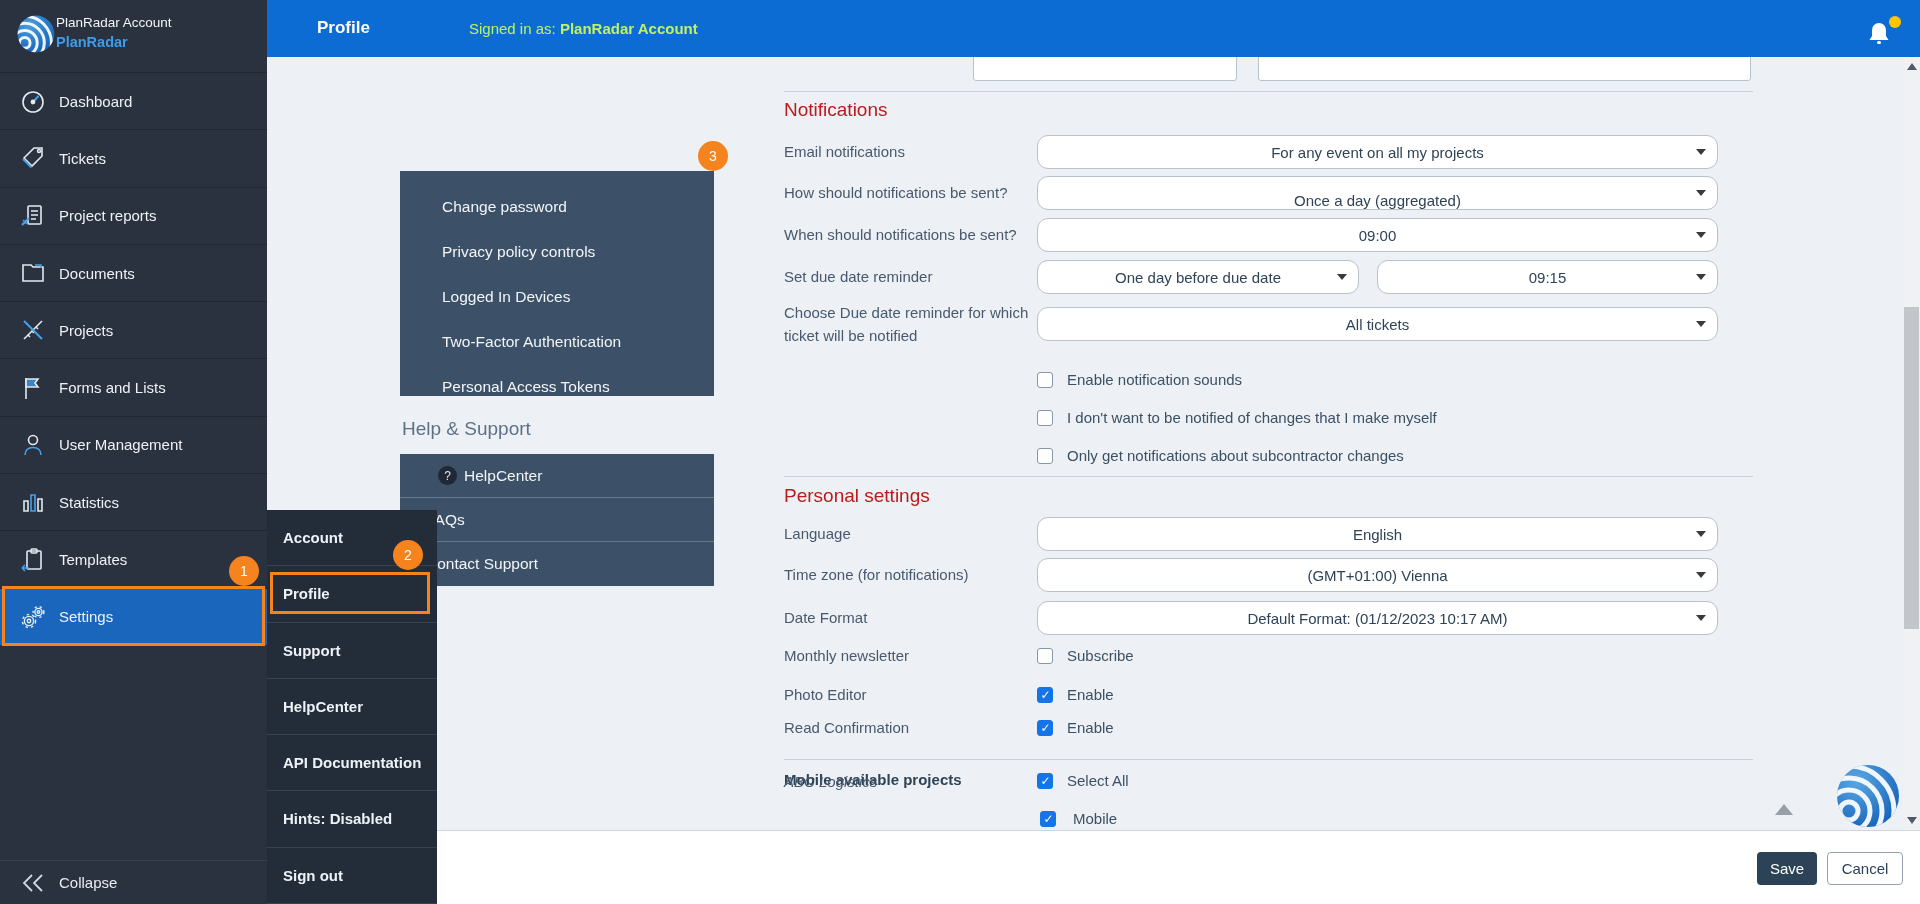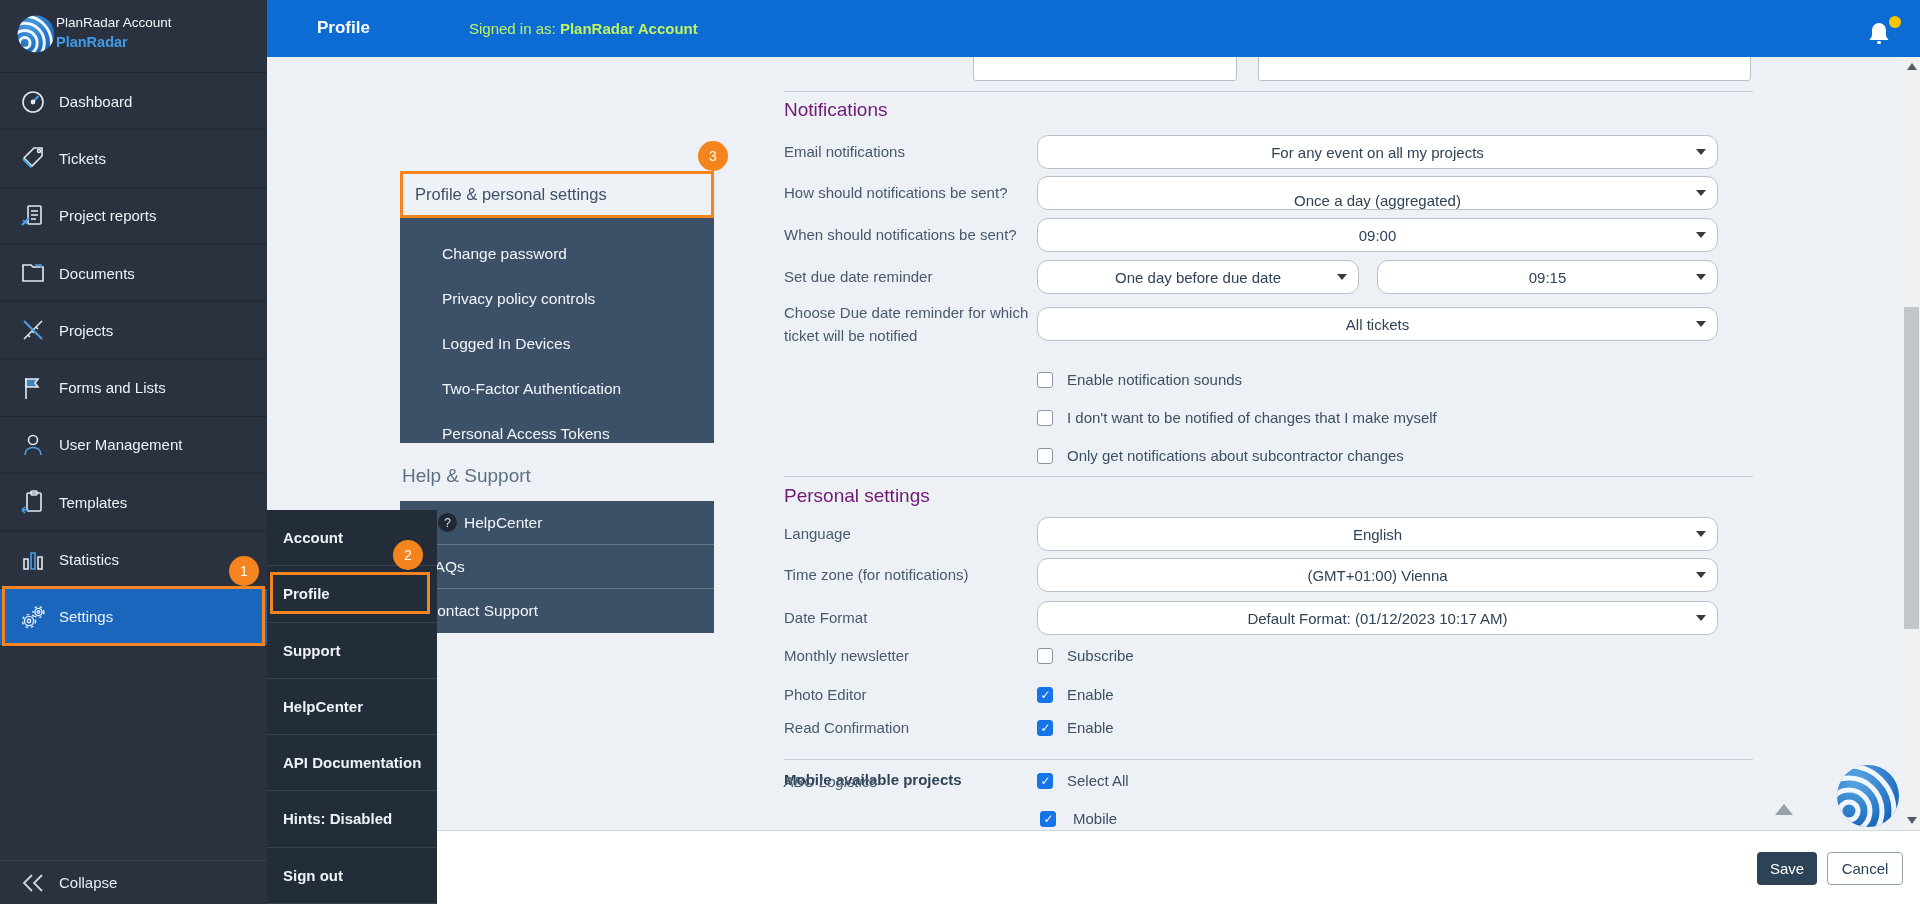--- a/index.html
+++ b/index.html
@@ -36,21 +36,21 @@
   .help-head{margin:22px 0 14px 2px;font-size:19px;color:#5d7186;}
   .help-item{height:44px;display:flex;align-items:center;padding-left:26px;color:#f2f5f8;font-size:15.5px;border-bottom:1px solid rgba(255,255,255,.22);box-sizing:border-box;}
   .help-item:last-child{border-bottom:none;}
   .help-item.with-ic{padding-left:38px;}
   .help-ic{width:19px;height:19px;border-radius:50%;background:#1f2834;color:#dfe6ec;font-size:12px;display:flex;align-items:center;justify-content:center;margin-right:7px;flex:0 0 19px;}
   
   .badge{position:absolute;width:30px;height:30px;border-radius:50%;background:#f5831e;color:#fff;font-size:14px;display:flex;align-items:center;justify-content:center;z-index:60;}
   
   .content{position:absolute;left:267px;top:57px;width:1653px;height:773px;background:#edf1f5;overflow:hidden;z-index:1;}
   .lbl{position:absolute;font-size:15px;color:#48596d;}
-  .h2{position:absolute;left:517px;font-size:19px;color:#701a75;}
+  .h2{position:absolute;left:517px;font-size:19px;color:#b91c1c;}
   .divider{position:absolute;left:517px;width:969px;height:1px;background:#c7d0da;}
   .sel{position:absolute;height:34px;background:#fff;border:1px solid #b7c2cd;border-radius:11px;display:flex;align-items:center;justify-content:center;font-size:15px;color:#2f4357;box-sizing:border-box;}
   .sel .caret{position:absolute;right:11px;top:13px;width:0;height:0;border-left:5px solid transparent;border-right:5px solid transparent;border-top:6px solid #3a3a3a;}
   .cb{position:absolute;width:16px;height:16px;background:#fff;border:1px solid #8997a6;border-radius:3px;box-sizing:border-box;}
   .cb.on{background:#1574e8;border-color:#1574e8;}
   .cb.on:after{content:"\2713";position:absolute;left:2.5px;top:0px;color:#fff;font-size:12px;font-weight:bold;line-height:14px;}
   .cblbl{position:absolute;font-size:15px;color:#3c5064;}
   .bold{font-weight:bold;color:#2f4357;}
   .partial-box{position:absolute;top:-12px;height:36px;background:#fff;border:1px solid #b7c2cd;border-radius:3px;box-sizing:border-box;}
   .scrolltop{position:absolute;left:1508px;top:747px;width:0;height:0;border-left:9px solid transparent;border-right:9px solid transparent;border-bottom:11px solid #97a0a9;}
@@ -175,36 +175,36 @@
           <svg width="28" height="28" viewBox="0 0 28 28" fill="none" stroke="#e3e9ef" stroke-width="1.6">
             <circle cx="14" cy="9" r="4.5"></circle>
             <path d="M6 24c0-5 3.5-7.5 8-7.5s8 2.5 8 7.5" stroke="#4aa0e8"></path>
           </svg>
         </span>
       <span>User Management</span>
     </div>
     <div class="side-item">
       <span class="ic">
           <svg width="28" height="28" viewBox="0 0 28 28" fill="none" stroke="#e3e9ef" stroke-width="1.6">
+            <path d="M5 23V13h4v10z"></path>
+            <path d="M12 23V7h4v16z" stroke="#4aa0e8"></path>
+            <path d="M19 23V11h4v12z"></path>
+          </svg>
+        </span>
+      <span>Statistics</span>
+    </div>
+    <div class="side-item">
+      <span class="ic">
+          <svg width="28" height="28" viewBox="0 0 28 28" fill="none" stroke="#e3e9ef" stroke-width="1.6">
             <rect x="8" y="5" width="14" height="18" rx="1"></rect>
             <rect x="12" y="3" width="6" height="4" rx="1"></rect>
             <path d="M10 22H3m0 0l3-3M3 22l3 3" stroke="#4aa0e8"></path>
           </svg>
         </span>
       <span>Templates</span>
-    </div>
-    <div class="side-item">
-      <span class="ic">
-          <svg width="28" height="28" viewBox="0 0 28 28" fill="none" stroke="#e3e9ef" stroke-width="1.6">
-            <path d="M5 23V13h4v10z"></path>
-            <path d="M12 23V7h4v16z" stroke="#4aa0e8"></path>
-            <path d="M19 23V11h4v12z"></path>
-          </svg>
-        </span>
-      <span>Statistics</span>
     </div>
     <div class="side-item active">
       <span class="ic">
           <svg width="28" height="28" viewBox="0 0 28 28" fill="none" stroke="#e8edf2" stroke-width="1.4">
             <circle cx="10" cy="18" r="4.6"></circle>
             <circle cx="10" cy="18" r="1.7"></circle>
             <circle cx="10" cy="18" r="6.6" stroke-dasharray="2.5 3.2"></circle>
             <circle cx="19.5" cy="9" r="3.6"></circle>
             <circle cx="19.5" cy="9" r="1.3"></circle>
             <circle cx="19.5" cy="9" r="5.4" stroke-dasharray="2.2 3"></circle>
@@ -247,23 +247,20 @@
       <span>Hints: Disabled</span>
     </div>
   <div class="pop-item">
       <span>Sign out</span>
     </div>
 </div>
 
 <div class="hl-border" style="left:270px;top:572px;width:160px;height:42px;z-index:55;"></div>
 
 <div class="set-nav">
-  <div class="set-active">
-    <span>Profile &amp; personal settings</span>
-  </div>
   <div class="set-panel">
     <div class="nav-item">
         <span>Change password</span>
       </div>
     <div class="nav-item">
         <span>Privacy policy controls</span>
       </div>
     <div class="nav-item">
         <span>Logged In Devices</span>
       </div>

